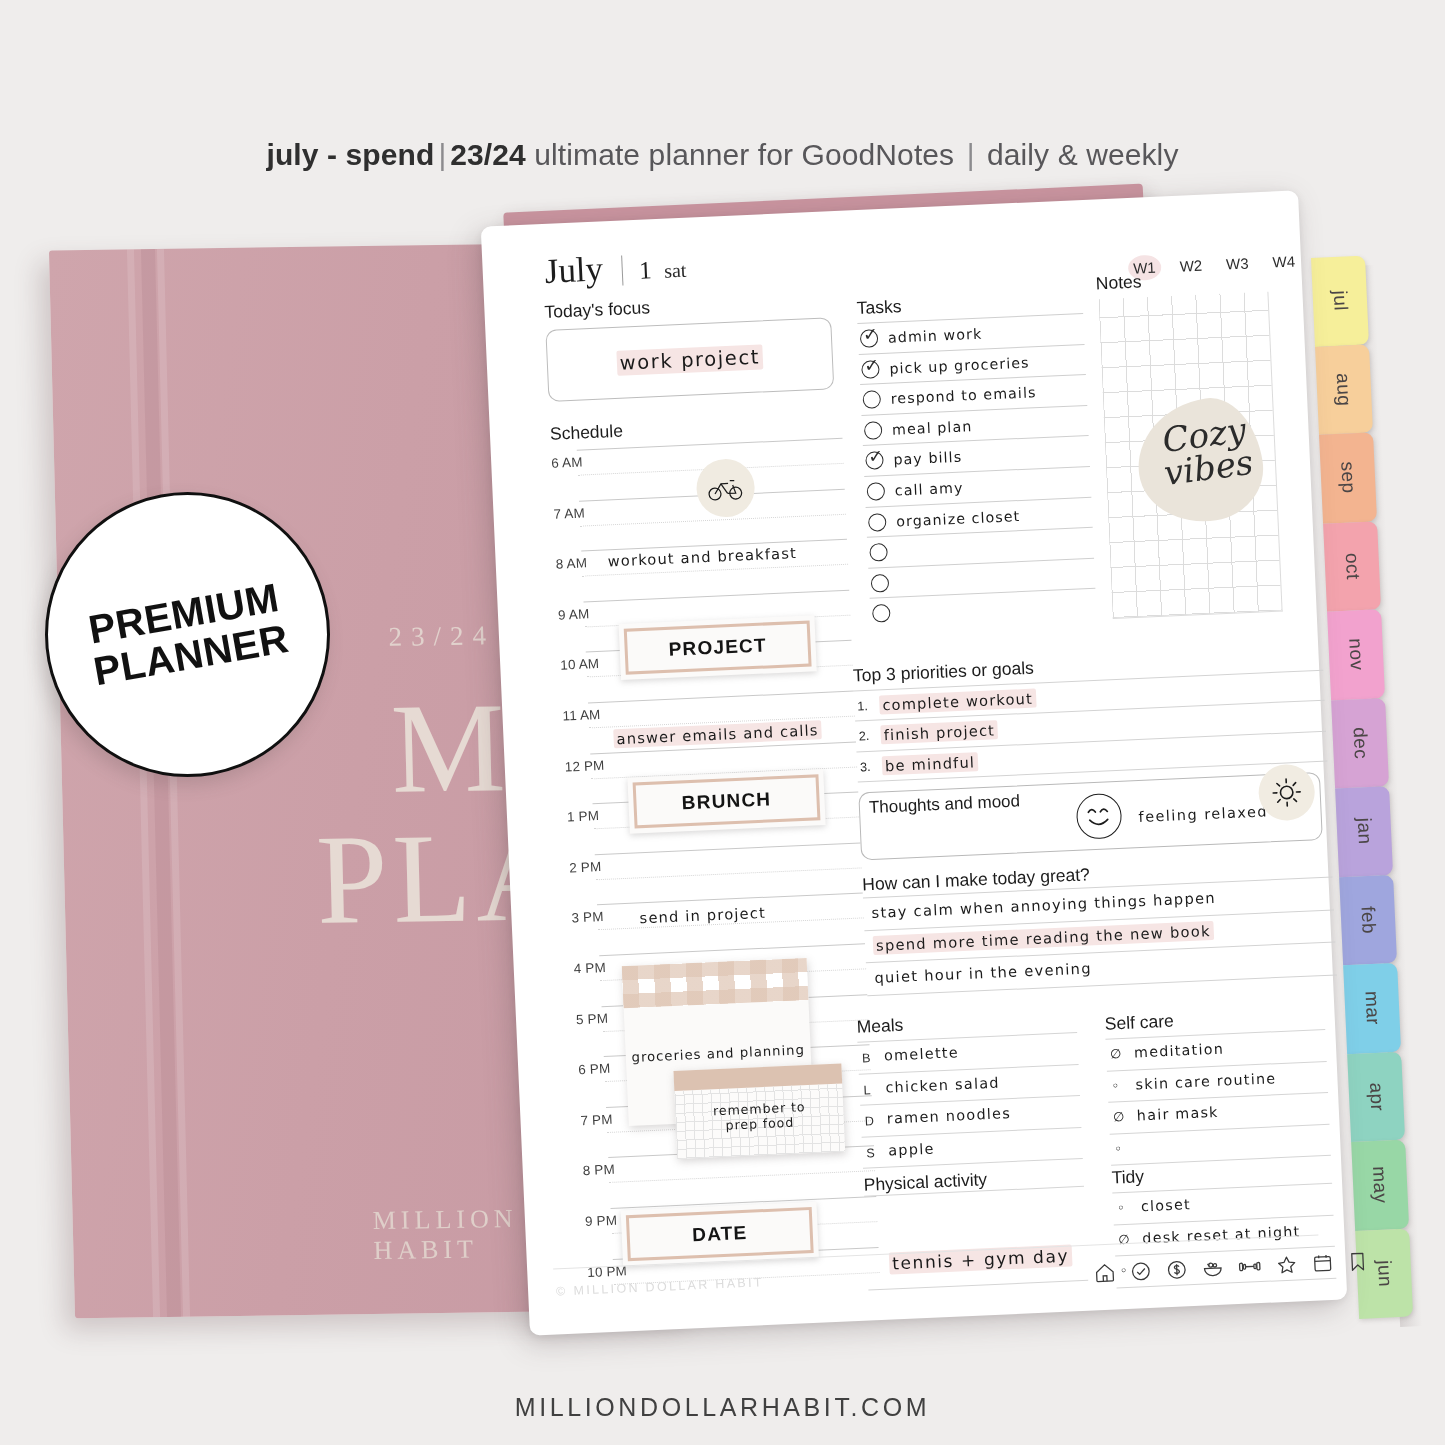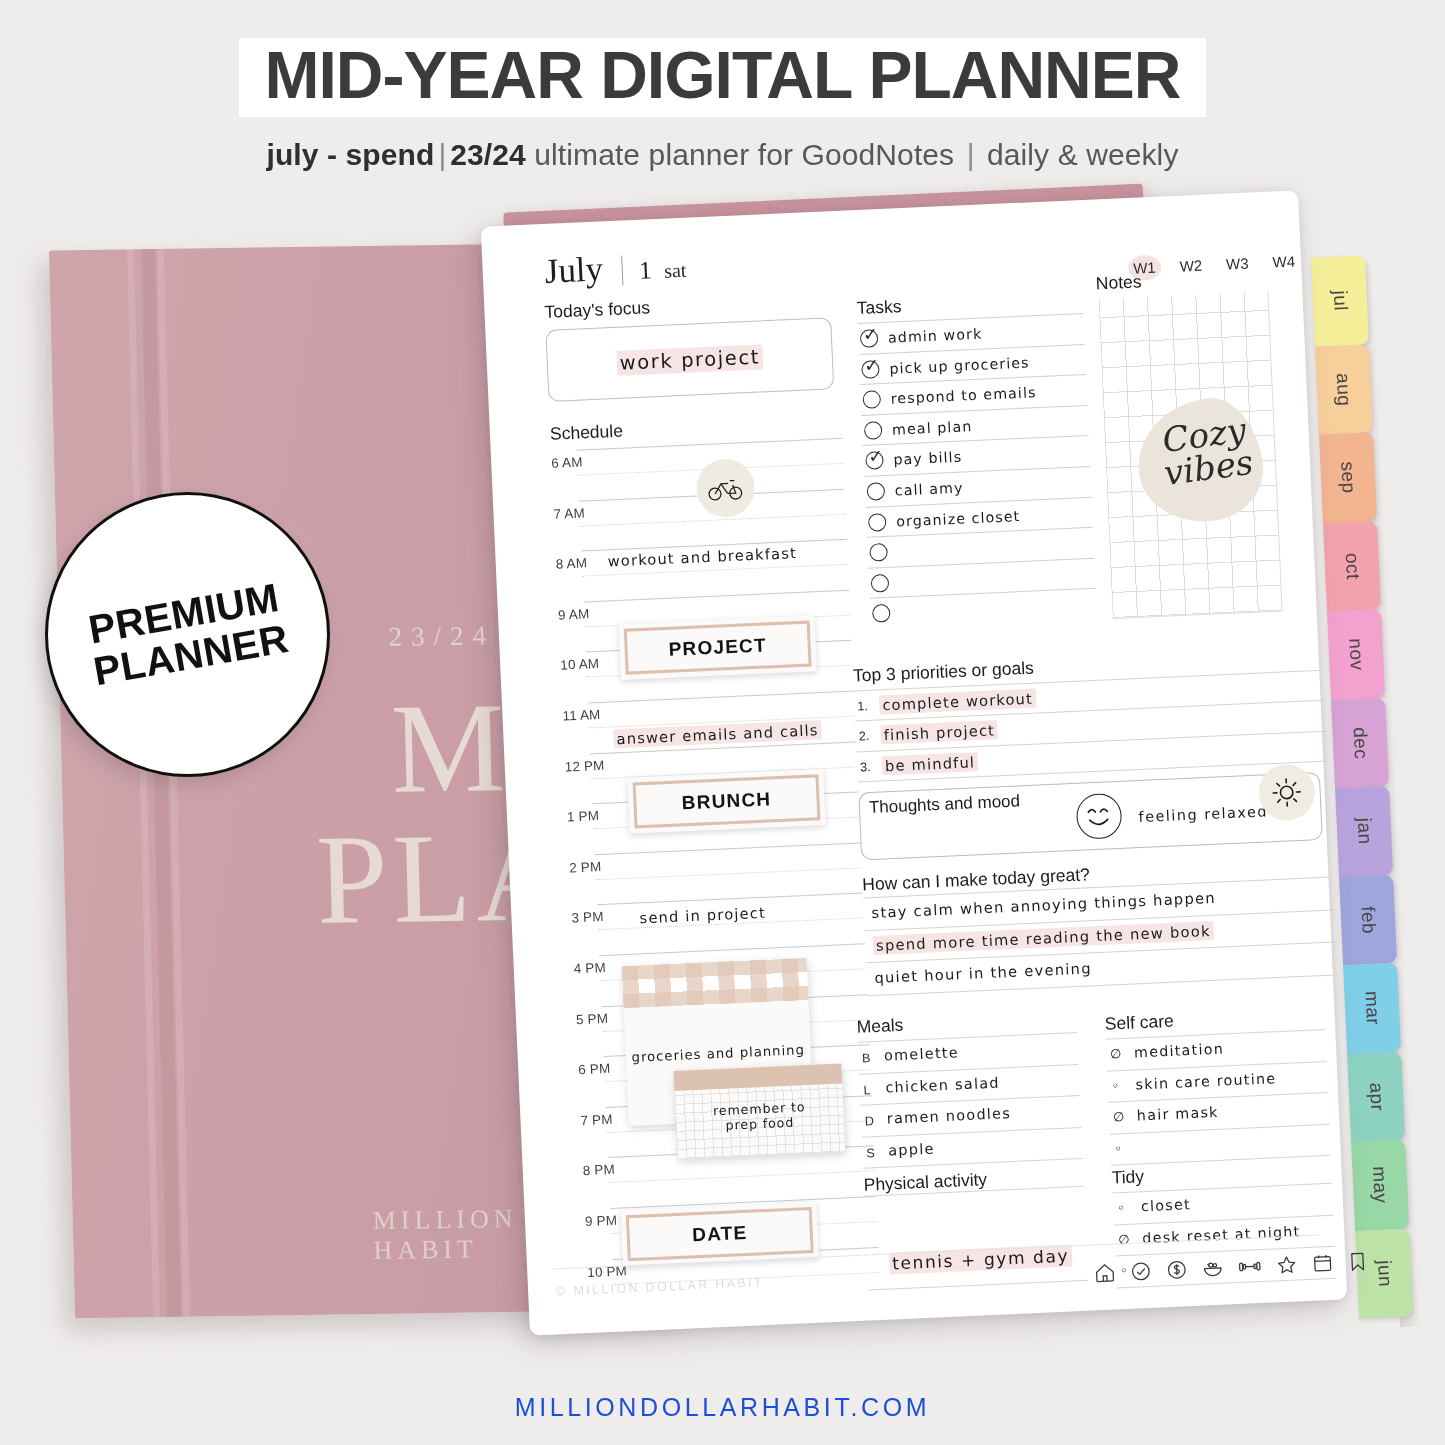--- a/index.html
+++ b/index.html
@@ -27,21 +27,21 @@
   .hdr-sub {
     position: absolute; left: 0; top: 138px; width: 1445px; text-align: center;
     font-size: 30px; color: #58575a; letter-spacing: 0.1px;
     white-space: nowrap;
   }
   .hdr-sub b { color: #2f2f2f; font-weight: bold; }
   .hdr-sub .sep { color: #8c8b8e; margin: 0 4px; }
 
   .footer-url {
     position: absolute; left: 0; top: 1393px; width: 1445px; text-align: center;
-    font-size: 25px; letter-spacing: 3.6px; color: #1d4ed8;
+    font-size: 25px; letter-spacing: 3.6px; color: #404040;
   }
 
   
   .book {
     position: absolute; left: 62px; top: 246px; width: 620px; height: 1068px;
     background: linear-gradient(100deg, #cfa5ac 0%, #cb9fa7 48%, #c79aa3 100%);
     transform: rotate(-1.4deg) skewY(0.6deg);
     box-shadow: -10px 12px 26px rgba(90,60,65,.22);
     border-radius: 3px 10px 10px 3px;
     overflow: hidden;
@@ -302,23 +302,20 @@
     transform: rotate(-10deg); text-align: center;
     font-weight: bold; font-size: 40px; line-height: 1.06; color: #111;
     letter-spacing: .5px;
   }
 </style>
 </head>
 <body>
 
 <div class="stage">
 
-  <div class="hdr-title-wrap">
-    <span class="hdr-title-bg"><span class="hdr-title">MID-YEAR DIGITAL PLANNER</span></span>
-  </div>
   <div class="hdr-sub"><b>july - spend</b><span class="sep">|</span><b>23/24</b> <span>ultimate planner for GoodNotes</span> <span class="sep">|</span> <span>daily &amp; weekly</span></div>
 
   <div class="book">
     <div class="book-band1"></div>
     <div class="book-band2"></div>
     <div class="book-band3"></div>
     <div class="book-year">23/24</div>
     <div class="book-t1">MID</div>
     <div class="book-t2">PLANNER</div>
     <div class="book-brand">MILLION DOLLAR HABIT</div>

